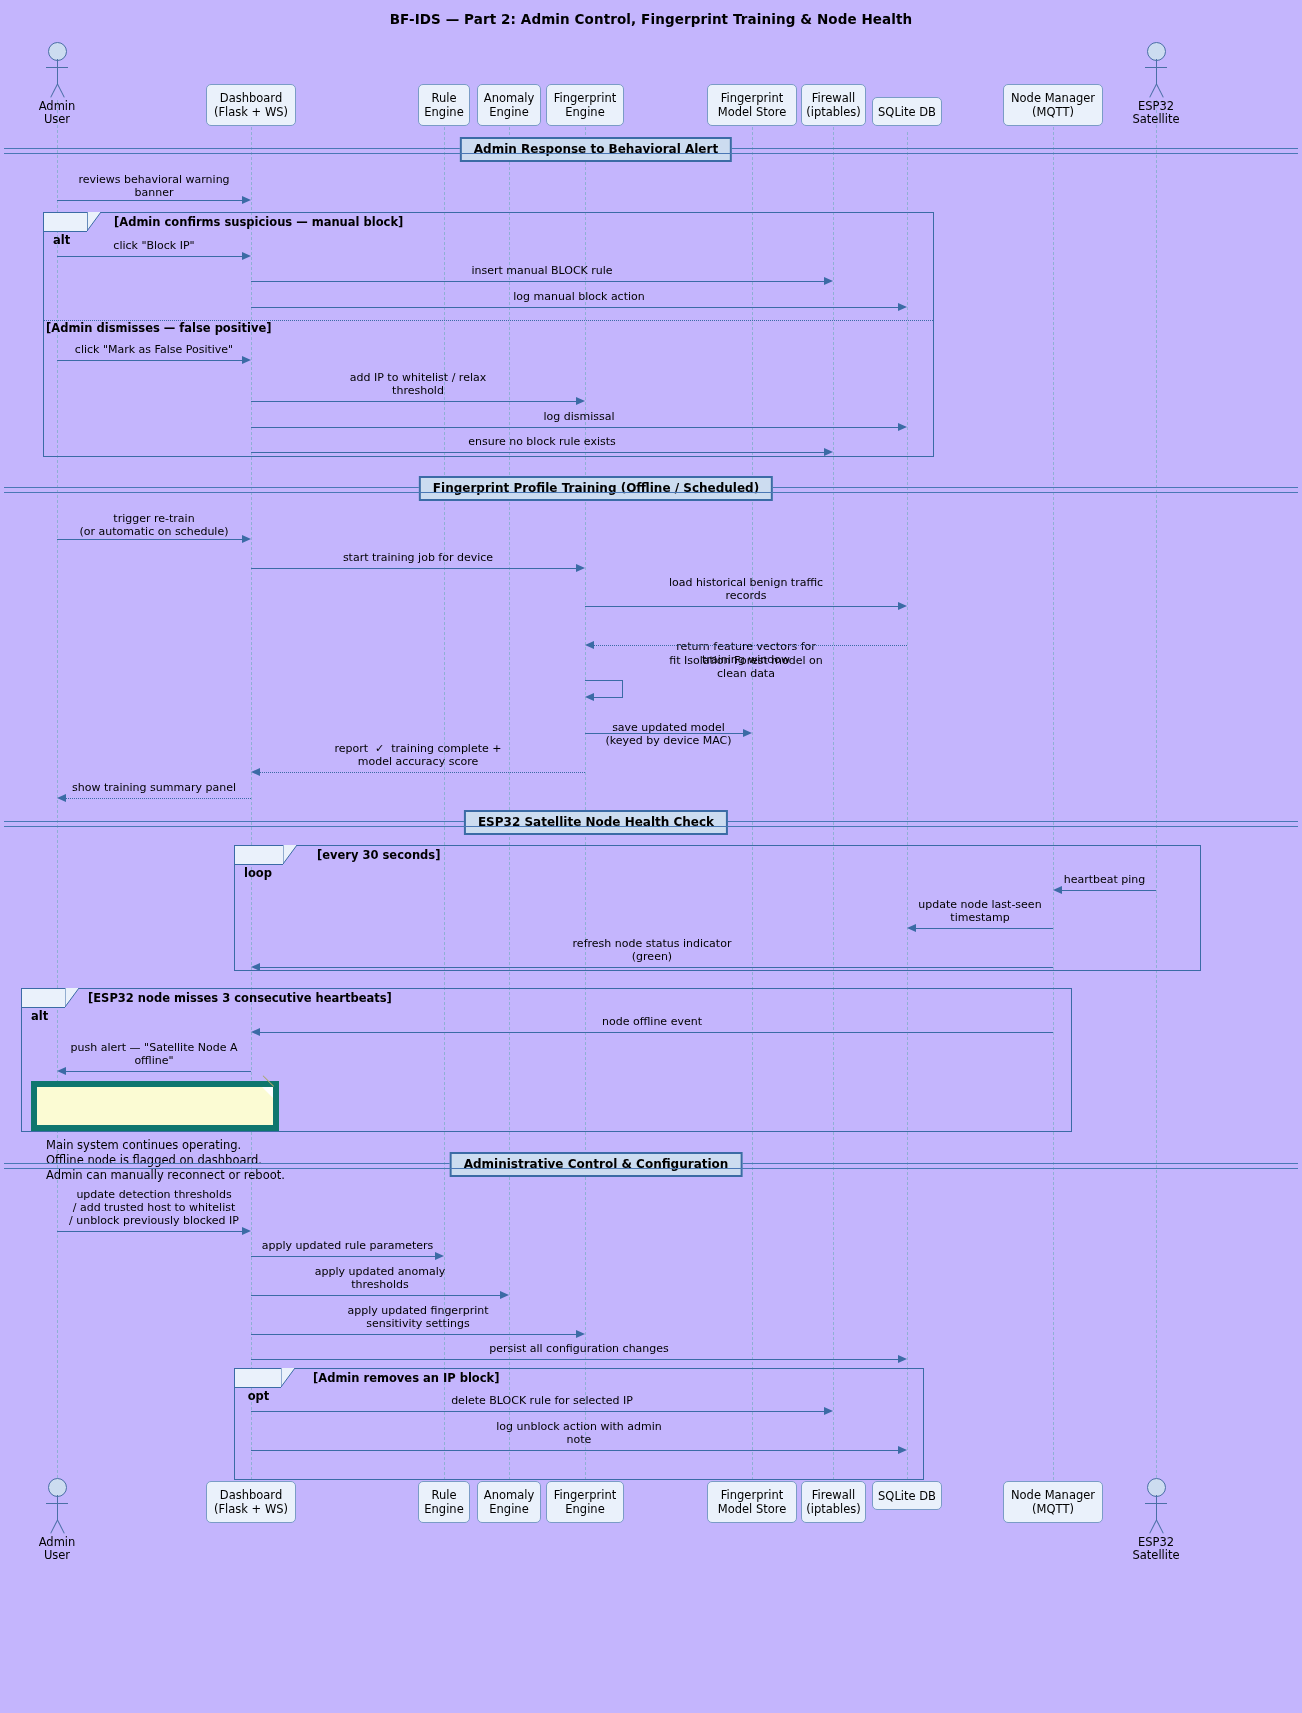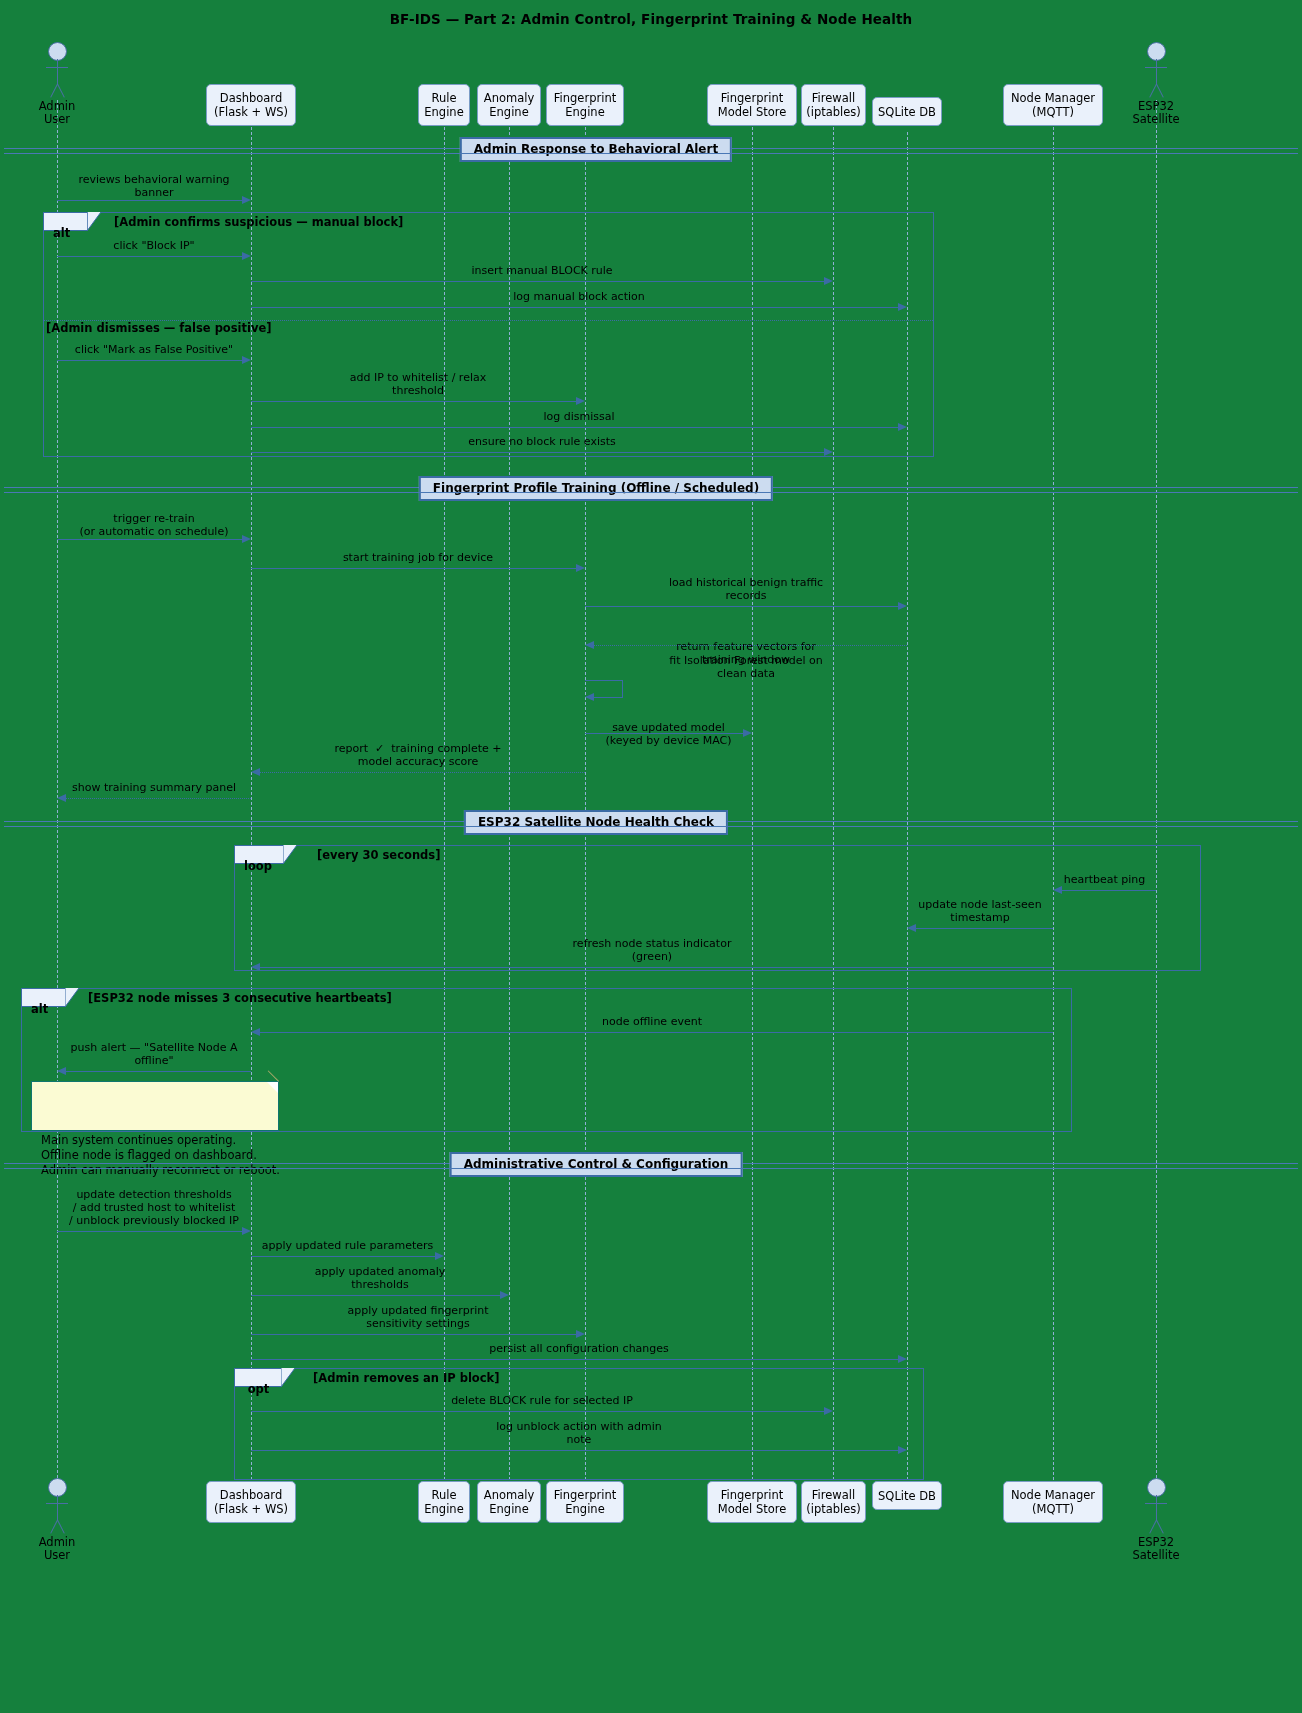--- a/index.html
+++ b/index.html
@@ -6,21 +6,21 @@
   body{
     font-family:"DejaVu Sans","Liberation Sans",sans-serif;
     color:#000;
     -webkit-font-smoothing:antialiased;
   }
   #canvas{
     position:relative;
     width:1302px;
     height:1713px;
     overflow:hidden;
-    background:#15803d;
+    background:#c4b5fd;
   }
   
   .diagram-title{
     position:absolute;
     left:0; top:11px;
     width:1302px;
     text-align:center;
     font-size:13.5px;
     font-weight:bold;
     letter-spacing:.1px;
@@ -118,21 +118,21 @@
   .frag .tab{
     position:absolute;
     left:-1px; top:-1px;
     height:19px;
     box-sizing:border-box;
     background:#eaf1fb;
     border:1px solid #3b6ba5;
     border-right:none;
     font-size:11.5px;
     font-weight:bold;
-    padding:11px 8px 0 9px;
+    padding:18px 8px 0 9px;
     line-height:18px;
     color:#000;
   }
   .frag .tabfold{
     position:absolute;
     top:-1px;
     width:14px;height:20px;
     overflow:hidden;
   }
   .frag .tabfold svg{display:block;}
@@ -181,21 +181,21 @@
   }
   
   .selfmsg{position:absolute;}
   .selfmsg .t,.selfmsg .b{position:absolute;height:1px;background:#3b6ba5;left:0;}
   .selfmsg .r{position:absolute;width:1px;background:#3b6ba5;}
   
   .note{
     position:absolute;
     box-sizing:border-box;
     background:#fbfbd3;
-    border:1px solid #0f766e;
+    border:6px solid #0f766e;
     font-size:11.5px;
     line-height:15px;
     padding:6px 9px 6px 9px;
     white-space:pre;
     color:#000;
   }
   .note .fold{
     position:absolute; right:0; top:0;
     width:11px;height:11px;
   }

